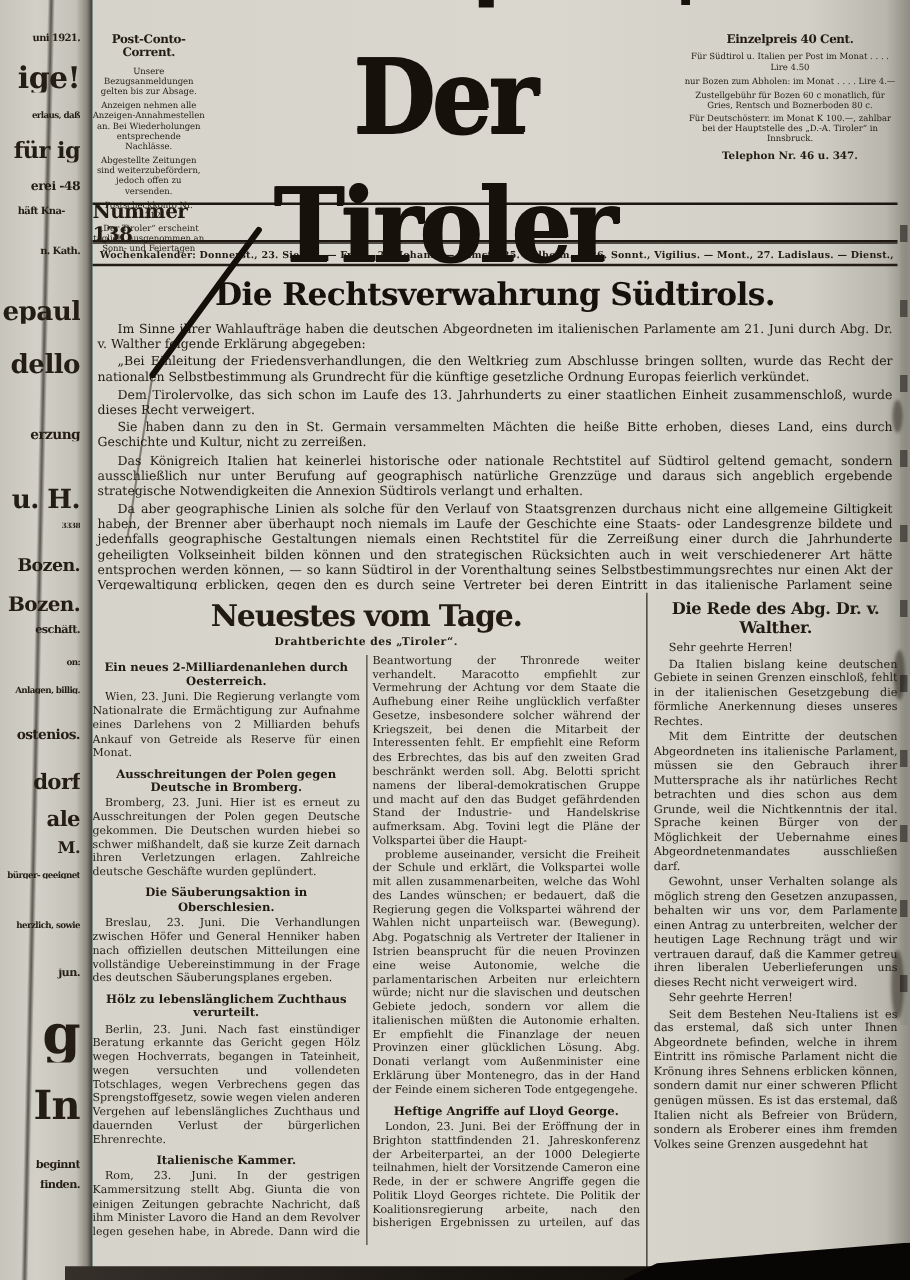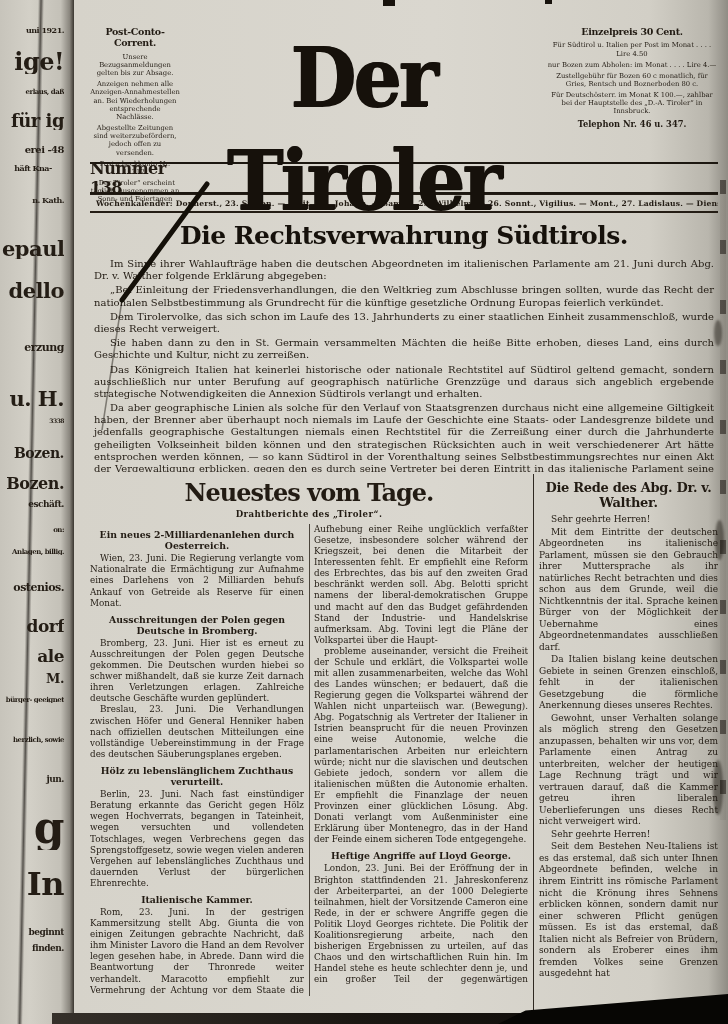--- a/index.html
+++ b/index.html
@@ -14,21 +14,21 @@
     overflow:hidden; }
   .neighbor .fold { position:absolute; left:27px; top:-10px; width:5px; height:110%;
     background:linear-gradient(to right, rgba(20,16,12,.05), rgba(20,16,12,.65), rgba(20,16,12,.08));
     transform:rotate(1.2deg); filter:blur(.4px); }
   .frag { position:absolute; right:10px; width:62px; text-align:right; font-weight:bold;
     color:#241d15; white-space:nowrap; overflow:hidden; line-height:1; letter-spacing:-.5px; }
 
   
   .main { position:absolute; left:74px; top:0; width:654px; height:1024px;
     background:linear-gradient(to right,#d6d3ca 0%, #dad7cf 55%, #d2cfc6 88%, #b9b6ad 97%, #8f8c84 100%);
-    padding:26px 10px 0 16px; }
+    padding:26px 10px 0 0; }
 
   
   .header { display:grid; grid-template-columns:90px 1fr 172px; align-items:start; height:134px; }
   .infobox { font-size:6.8px; text-align:center; line-height:1.2; }
   .infobox .ib-title { font-size:9.5px; font-weight:bold; letter-spacing:-.3px; margin-bottom:4px; }
   .infobox p { margin:3px 0; }
   .infobox .bold-line { font-weight:bold; font-size:8.3px; margin-top:4px; }
   .masthead { text-align:center; font-weight:bold; font-size:76px; letter-spacing:-3px;
     transform:scaleY(1.08); transform-origin:top center; line-height:1.25; color:#16110b;
     text-shadow:1px 0 0 #16110b, 0 1px 0 #16110b; }
@@ -134,21 +134,21 @@
             <p>Anzeigen nehmen alle Anzeigen-Annahmestellen an. Bei Wiederholungen entsprechende Nachlässe.</p>
             <p>Abgestellte Zeitungen sind weiterzubefördern, jedoch offen zu versenden.</p>
             <p>Postscheckkonto Nr. 11312.</p>
             <p>„Der Tiroler“ erscheint täglich, ausgenommen an Sonn- und Feiertagen</p>
           </div>
       </div>
 
       <div class="masthead">Der Tiroler</div>
 
       <div class="infobox">
-        <div class="ib-title">Einzelpreis 30 Cent.</div>
+        <div class="ib-title">Einzelpreis 40 Cent.</div>
         <div>
 
         <p>Für Südtirol u. Italien per Post im Monat . . . . Lire 4.50</p>
             <p>nur Bozen zum Abholen: im Monat . . . . Lire 4.—</p>
             <p>Zustellgebühr für Bozen 60 c monatlich, für Gries, Rentsch und Boznerboden 80 c.</p>
             <p>Für Deutschösterr. im Monat K 100.—, zahlbar bei der Hauptstelle des „D.-A. Tiroler“ in Innsbruck.</p>
           </div>
         <div class="bold-line">Telephon Nr. 46 u. 347.</div>
       </div>
     </div>
@@ -182,20 +182,21 @@
 
           <article class="news-item">
               <h4>Ein neues 2-Milliardenanlehen durch Oesterreich.</h4>
               <p>Wien, 23. Juni. Die Regierung verlangte vom Nationalrate die Ermächtigung zur Aufnahme eines Darlehens von 2 Milliarden behufs Ankauf von Getreide als Reserve für einen Monat.</p>
             </article>
               <article class="news-item">
               <h4>Ausschreitungen der Polen gegen Deutsche in Bromberg.</h4>
               <p>Bromberg, 23. Juni. Hier ist es erneut zu Ausschreitungen der Polen gegen Deutsche gekommen. Die Deutschen wurden hiebei so schwer mißhandelt, daß sie kurze Zeit darnach ihren Verletzungen erlagen. Zahlreiche deutsche Geschäfte wurden geplündert.</p>
             </article>
               <article class="news-item">
+              <h4>Die Säuberungsaktion in Oberschlesien.</h4>
               <p>Breslau, 23. Juni. Die Verhandlungen zwischen Höfer und General Henniker haben nach offiziellen deutschen Mitteilungen eine vollständige Uebereinstimmung in der Frage des deutschen Säuberungsplanes ergeben.</p>
             </article>
               <article class="news-item">
               <h4>Hölz zu lebenslänglichem Zuchthaus verurteilt.</h4>
               <p>Berlin, 23. Juni. Nach fast einstündiger Beratung erkannte das Gericht gegen Hölz wegen Hochverrats, begangen in Tateinheit, wegen versuchten und vollendeten Totschlages, wegen Verbrechens gegen das Sprengstoffgesetz, sowie wegen vielen anderen Vergehen auf lebenslängliches Zuchthaus und dauernden Verlust der bürgerlichen Ehrenrechte.</p>
             </article>
               <article class="news-item">
               <h4>Italienische Kammer.</h4>
               <p>Rom, 23. Juni. In der gestrigen Kammersitzung stellt Abg. Giunta die von einigen Zeitungen gebrachte Nachricht, daß ihm Minister Lavoro die Hand an dem Revolver legen gesehen habe, in Abrede. Dann wird die Beantwortung der Thronrede weiter verhandelt. Maracotto empfiehlt zur Vermehrung der Achtung vor dem Staate die Aufhebung einer Reihe unglücklich verfaßter Gesetze, insbesondere solcher während der Kriegszeit, bei denen die Mitarbeit der Interessenten fehlt. Er empfiehlt eine Reform des Erbrechtes, das bis auf den zweiten Grad beschränkt werden soll. Abg. Belotti spricht namens der liberal-demokratischen Gruppe und macht auf den das Budget gefährdenden Stand der Industrie- und Handelskrise aufmerksam. Abg. Tovini legt die Pläne der Volkspartei über die Haupt-</p>
             </article>
@@ -212,22 +213,22 @@
         </div>
       </div>
 
       <div class="vsep"></div>
 
       <div class="col3 speech">
         <div class="speech-head">Die Rede des Abg. Dr. v. Walther.</div>
         <div>
 
         <p>Sehr geehrte Herren!</p>
+            <p>Da Italien bislang keine deutschen Gebiete in seinen Grenzen einschloß, fehlt in der italienischen Gesetzgebung die förmliche Anerkennung dieses unseres Rechtes.</p>
             <p>Mit dem Eintritte der deutschen Abgeordneten ins italienische Parlament, müssen sie den Gebrauch ihrer Muttersprache als ihr natürliches Recht betrachten und dies schon aus dem Grunde, weil die Nichtkenntnis der ital. Sprache keinen Bürger von der Möglichkeit der Uebernahme eines Abgeordnetenmandates ausschließen darf.</p>
-            <p>Da Italien bislang keine deutschen Gebiete in seinen Grenzen einschloß, fehlt in der italienischen Gesetzgebung die förmliche Anerkennung dieses unseres Rechtes.</p>
             <p>Gewohnt, unser Verhalten solange als möglich streng den Gesetzen anzupassen, behalten wir uns vor, dem Parlamente einen Antrag zu unterbreiten, welcher der heutigen Lage Rechnung trägt und wir vertrauen darauf, daß die Kammer getreu ihren liberalen Ueberlieferungen uns dieses Recht nicht verweigert wird.</p>
             <p>Sehr geehrte Herren!</p>
             <p>Seit dem Bestehen Neu-Italiens ist es das erstemal, daß sich unter Ihnen Abgeordnete befinden, welche in ihrem Eintritt ins römische Parlament nicht die Krönung ihres Sehnens erblicken können, sondern damit nur einer schweren Pflicht genügen müssen. Es ist das erstemal, daß Italien nicht als Befreier von Brüdern, sondern als Eroberer eines ihm fremden Volkes seine Grenzen ausgedehnt hat</p>
           </div>
       </div>
     </div>
   </div>
 
   <svg class="crease-svg" width="260" height="470" viewBox="0 0 260 470">
     <line x1="133" y1="184" x2="48" y2="300" stroke="#141009" stroke-width="5" stroke-linecap="round"></line>

